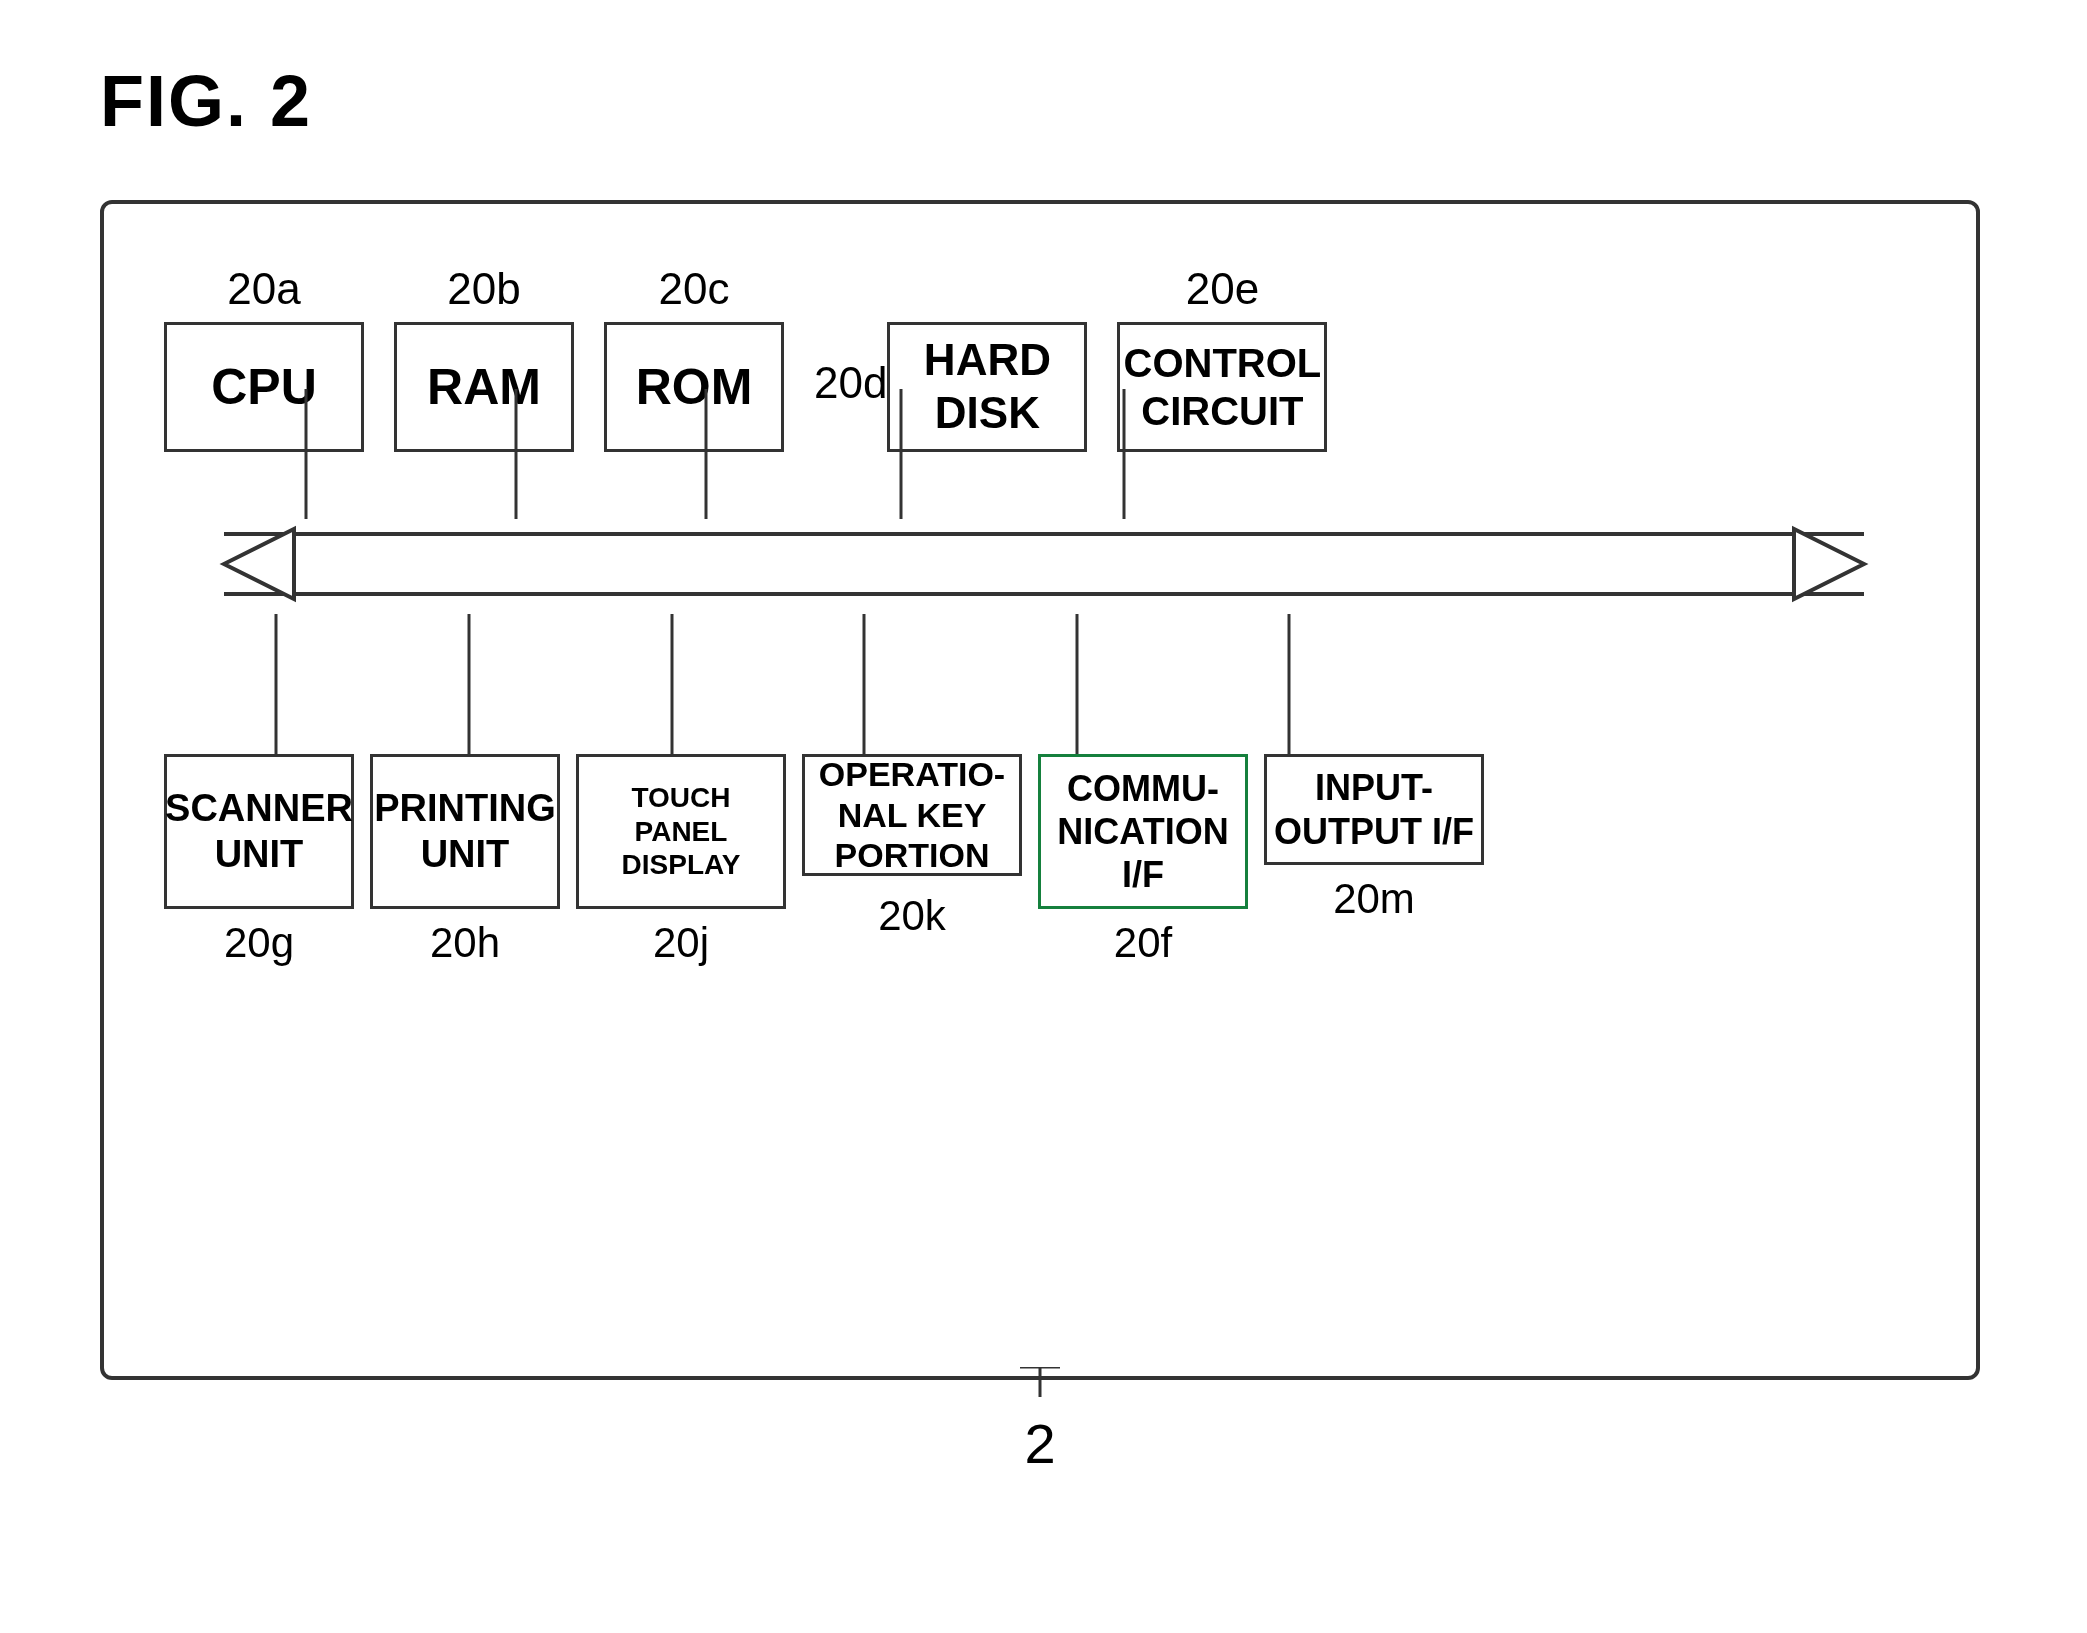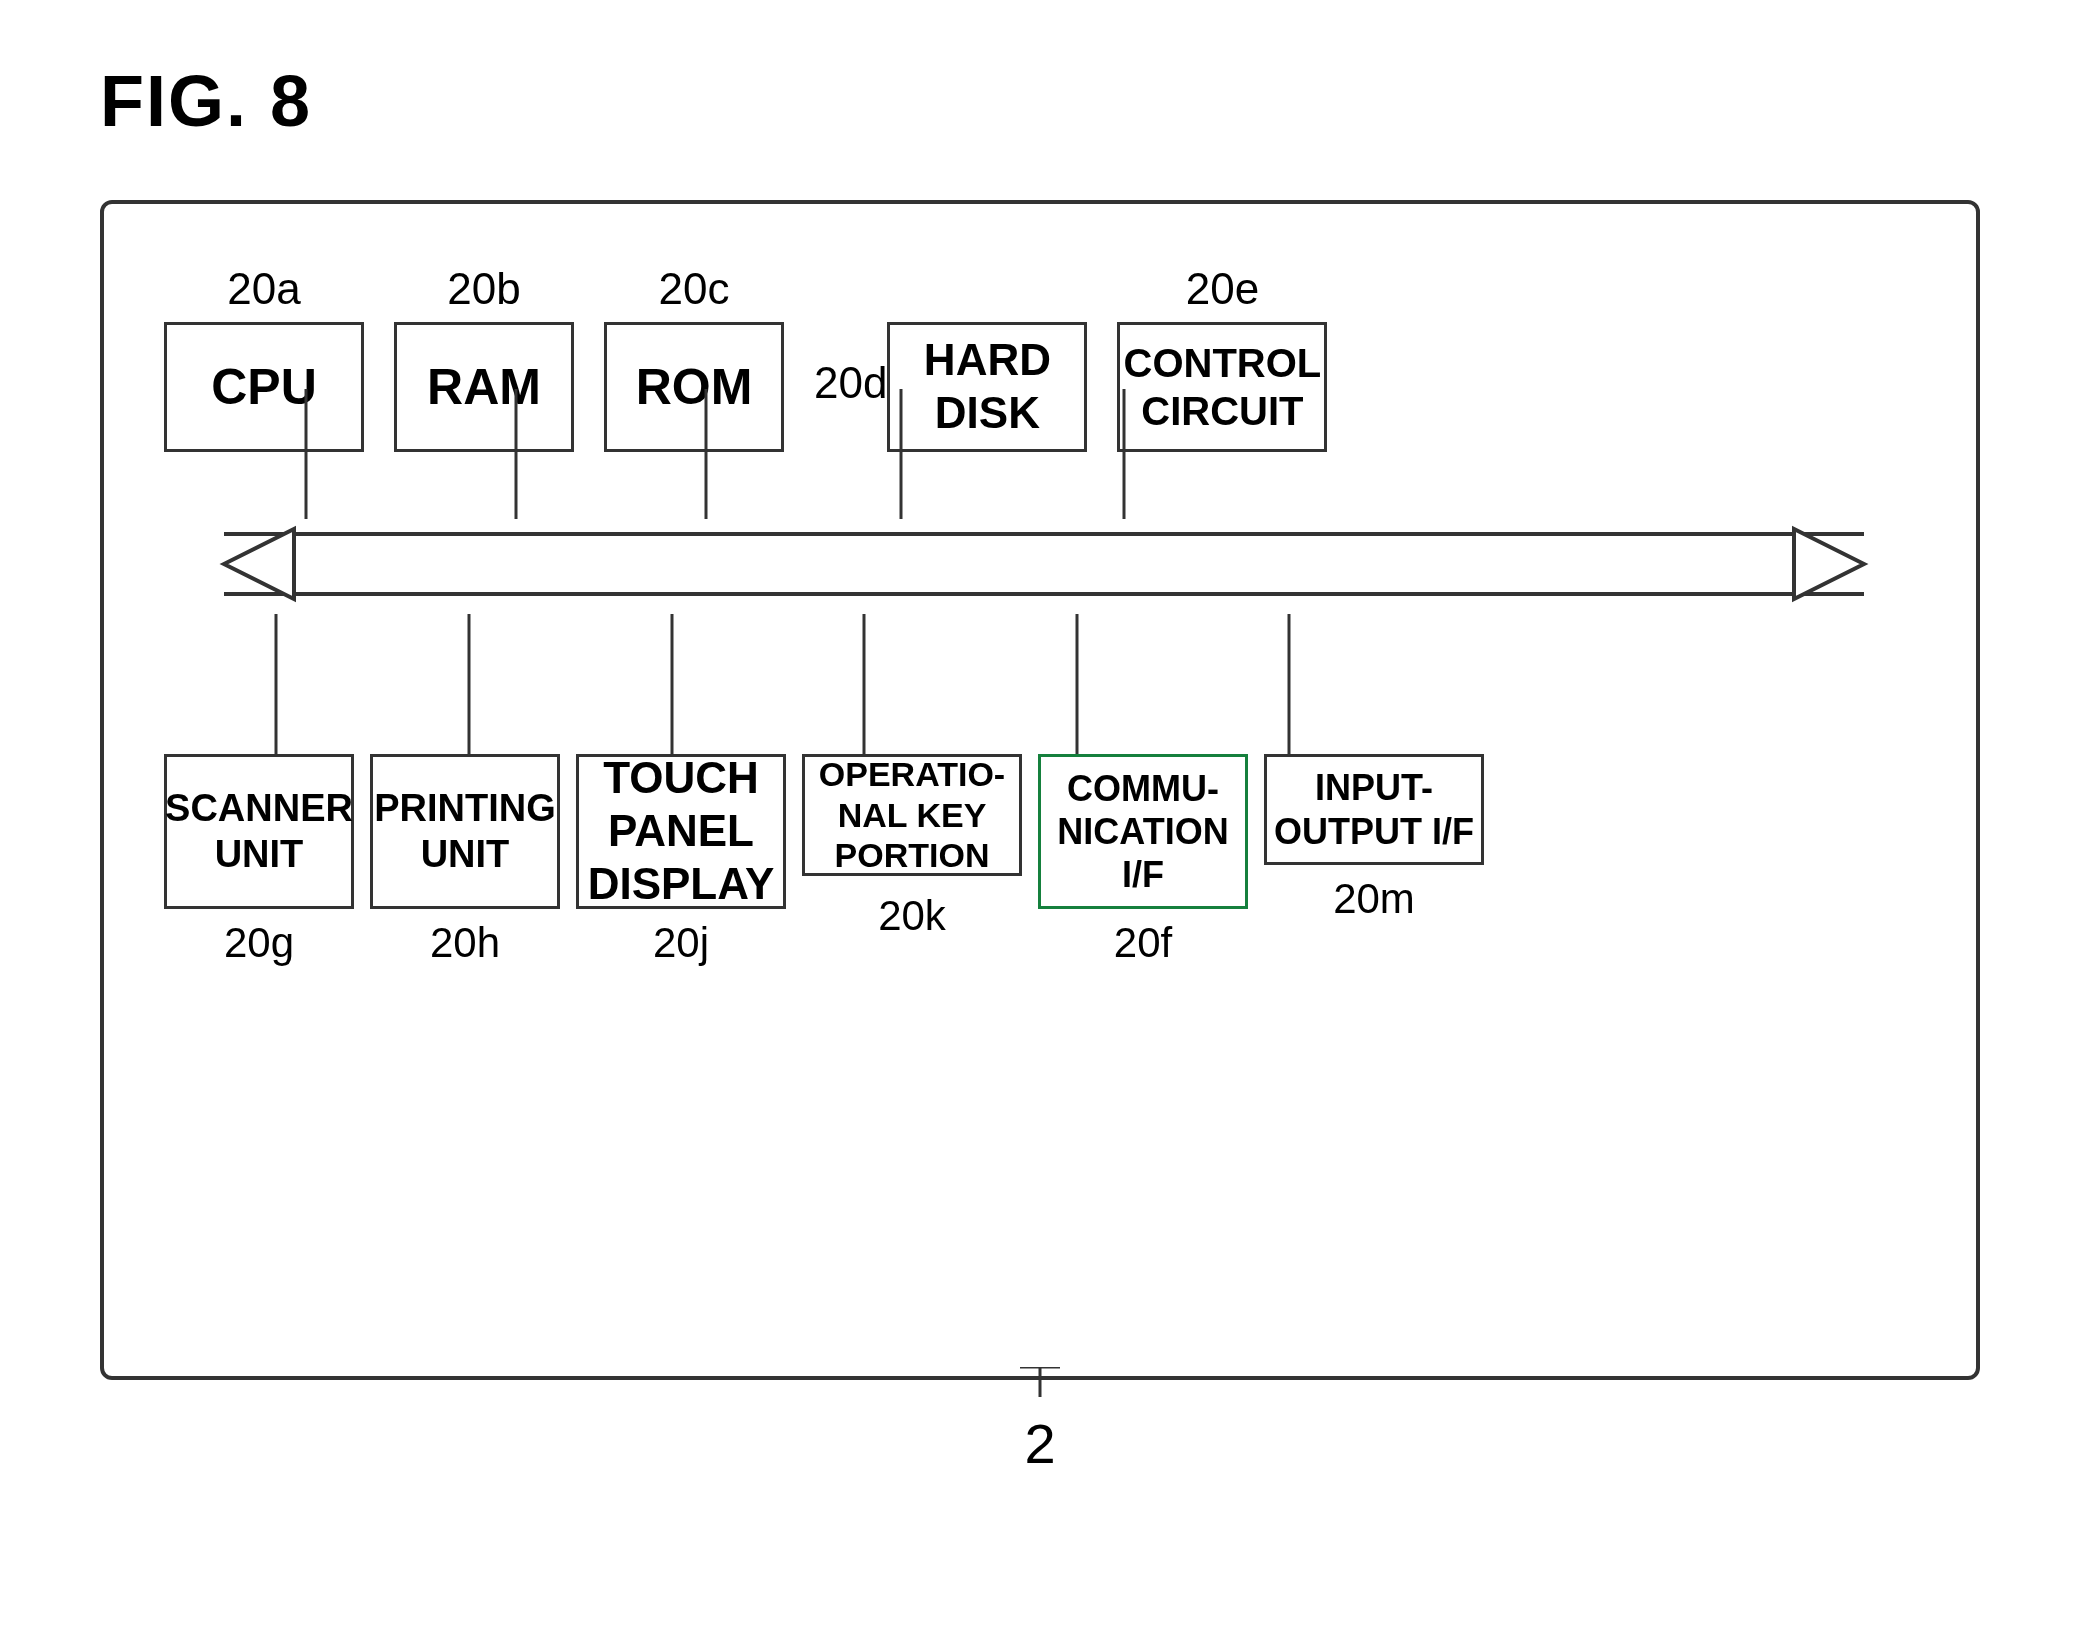--- a/index.html
+++ b/index.html
@@ -27,21 +27,21 @@
       left: 100px;
       width: 1880px;
       height: 1180px;
       border: 4px solid #333;
       border-radius: 12px;
     }
   </style>
 </head>
 <body>
 
-<div class="figure-label">FIG. 8</div>
+<div class="figure-label">FIG. 2</div>
 
 <div class="main-container">
 
   <div style="
     position: absolute;
     top: 60px;
     left: 60px;
     display: flex;
     flex-direction: row;
     align-items: flex-end;
@@ -127,21 +127,21 @@
       <div style="border:3px solid #333;width:190px;height:155px;display:flex;align-items:center;justify-content:center;font-size:38px;font-weight:bold;text-align:center;line-height:1.2;">SCANNER<br>UNIT</div>
       <div style="font-size:42px;margin-top:10px;">20g</div>
     </div>
 
     <div style="display:flex;flex-direction:column;align-items:center;">
       <div style="border:3px solid #333;width:190px;height:155px;display:flex;align-items:center;justify-content:center;font-size:38px;font-weight:bold;text-align:center;line-height:1.2;">PRINTING<br>UNIT</div>
       <div style="font-size:42px;margin-top:10px;">20h</div>
     </div>
 
     <div style="display:flex;flex-direction:column;align-items:center;">
-      <div style="border:3px solid #333;width:210px;height:155px;display:flex;align-items:center;justify-content:center;font-size:44px;font-weight:bold;text-align:center;line-height:1.2;">TOUCH<br>PANEL<br>DISPLAY</div>
+      <div style="border:3px solid #333;width:210px;height:155px;display:flex;align-items:center;justify-content:center;font-size:28px;font-weight:bold;text-align:center;line-height:1.2;">TOUCH<br>PANEL<br>DISPLAY</div>
       <div style="font-size:42px;margin-top:10px;">20j</div>
     </div>
 
     <div style="display:flex;flex-direction:column;align-items:center;">
       <div style="border:3px solid #333;width:220px;height:122px;display:flex;align-items:center;justify-content:center;font-size:34px;font-weight:bold;text-align:center;line-height:1.2;">OPERATIO-<br>NAL KEY<br>PORTION</div>
       <div style="font-size:42px;margin-top:16px;">20k</div>
     </div>
 
     <div style="display:flex;flex-direction:column;align-items:center;">
       <div style="border:3px solid #15803d;width:210px;height:155px;display:flex;align-items:center;justify-content:center;font-size:36px;font-weight:bold;text-align:center;line-height:1.2;">COMMU-<br>NICATION<br>I/F</div>

